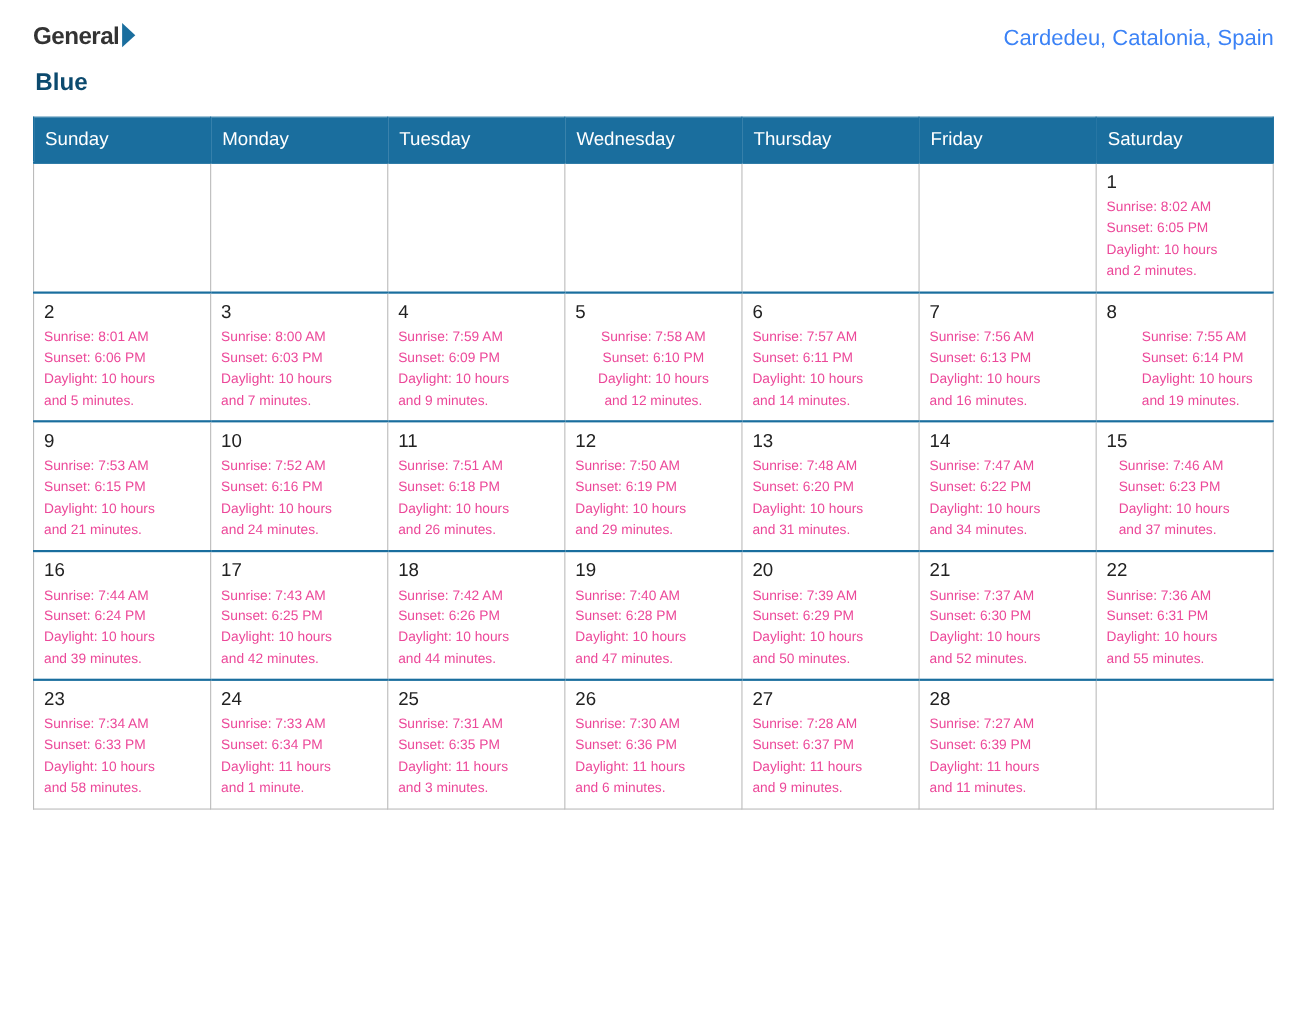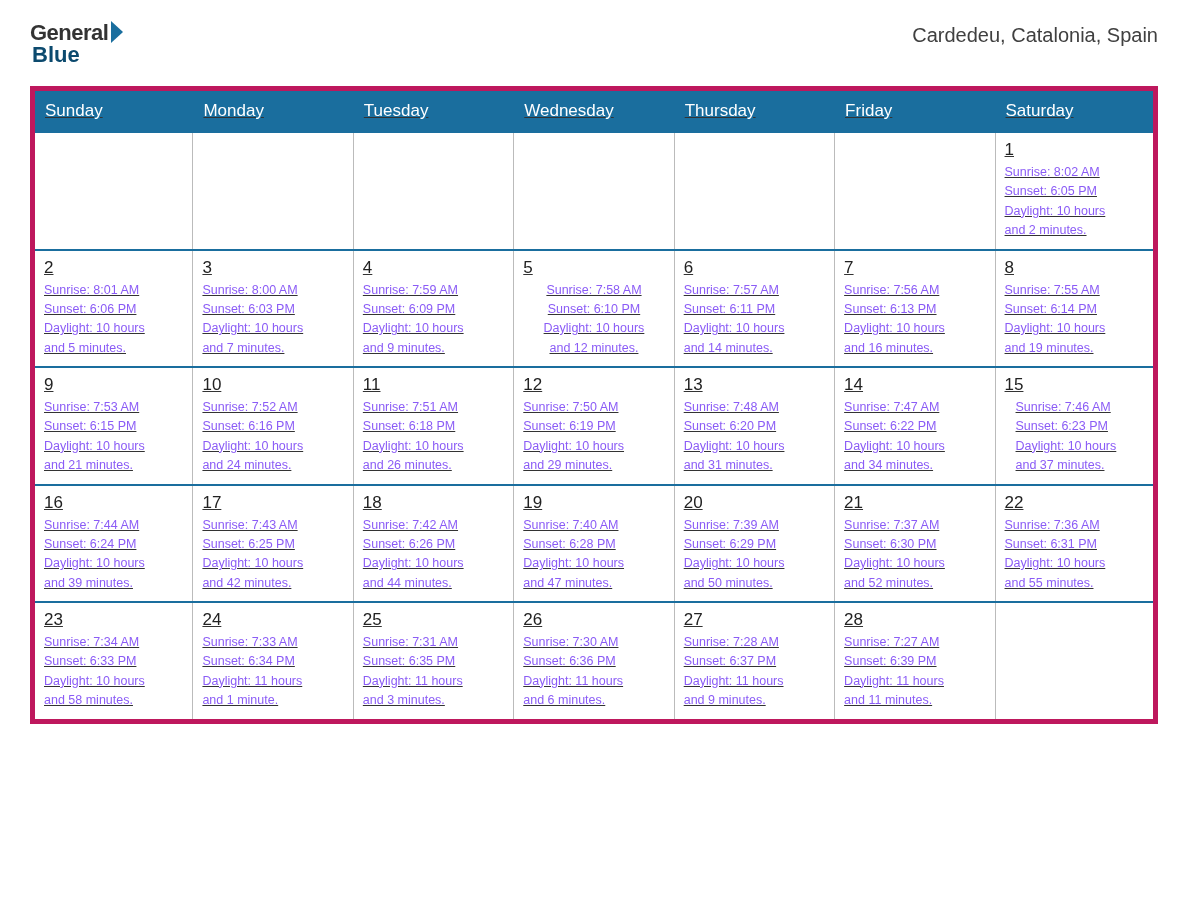--- a/index.html
+++ b/index.html
@@ -14,20 +14,21 @@
     .header {
       display: flex;
       justify-content: space-between;
       align-items: flex-start;
       margin-bottom: 18px;
     }
     .logo {
       display: flex;
       flex-direction: column;
       align-items: flex-start;
+      gap: 20px;
     }
     .logo-top {
       display: flex;
       align-items: center;
     }
     .logo-general {
       font-size: 22px;
       font-weight: bold;
       color: #333;
       letter-spacing: -0.5px;
@@ -52,28 +53,27 @@
       text-align: right;
     }
     .month-title {
       font-size: 48px;
       font-weight: normal;
       color: #222;
       line-height: 1.1;
     }
     .location {
       font-size: 20px;
-      color: #404040;
+      color: #3b82f6;
       margin-top: 4px;
     }
     .calendar {
       width: 100%;
       border-collapse: collapse;
-      border: 5px solid #be185d;
-      text-decoration: underline;
+      border: 1px solid #be185d;
     }
     .calendar th {
       background-color: #1a6e9e;
       color: #fff;
       font-size: 17px;
       font-weight: normal;
       padding: 10px 10px;
       text-align: left;
       border: 1px solid #1a6e9e;
     }
@@ -87,21 +87,21 @@
     }
     .day-num {
       font-size: 17px;
       font-weight: normal;
       color: #222;
       display: block;
       margin-bottom: 3px;
     }
     .day-info {
       font-size: 12.5px;
-      color: #8b5cf6;
+      color: #ec4899;
       line-height: 1.55;
     }
     .empty-cell {
       background: #fff;
     }
     tr.week-row td {
       border-top: 2px solid #1a6e9e;
     }
   </style>
 </head>
@@ -186,21 +186,21 @@
         </td>
         <td>
           <span class="day-num">7</span>
           <div class="day-info" style="white-space: pre-line;">Sunrise: 7:56 AM
 Sunset: 6:13 PM
 Daylight: 10 hours
 and 16 minutes.</div>
         </td>
         <td>
           <span class="day-num">8</span>
-          <div class="day-info" style="white-space: pre-line;">Sunrise: 7:55 AM
+          <div class="day-info" style="white-space: pre-line; margin-left: 32px;">Sunrise: 7:55 AM
 Sunset: 6:14 PM
 Daylight: 10 hours
 and 19 minutes.</div>
         </td>
       </tr>
       <tr class="week-row">
         <td>
           <span class="day-num">9</span>
           <div class="day-info" style="white-space: pre-line;">Sunrise: 7:53 AM
 Sunset: 6:15 PM

